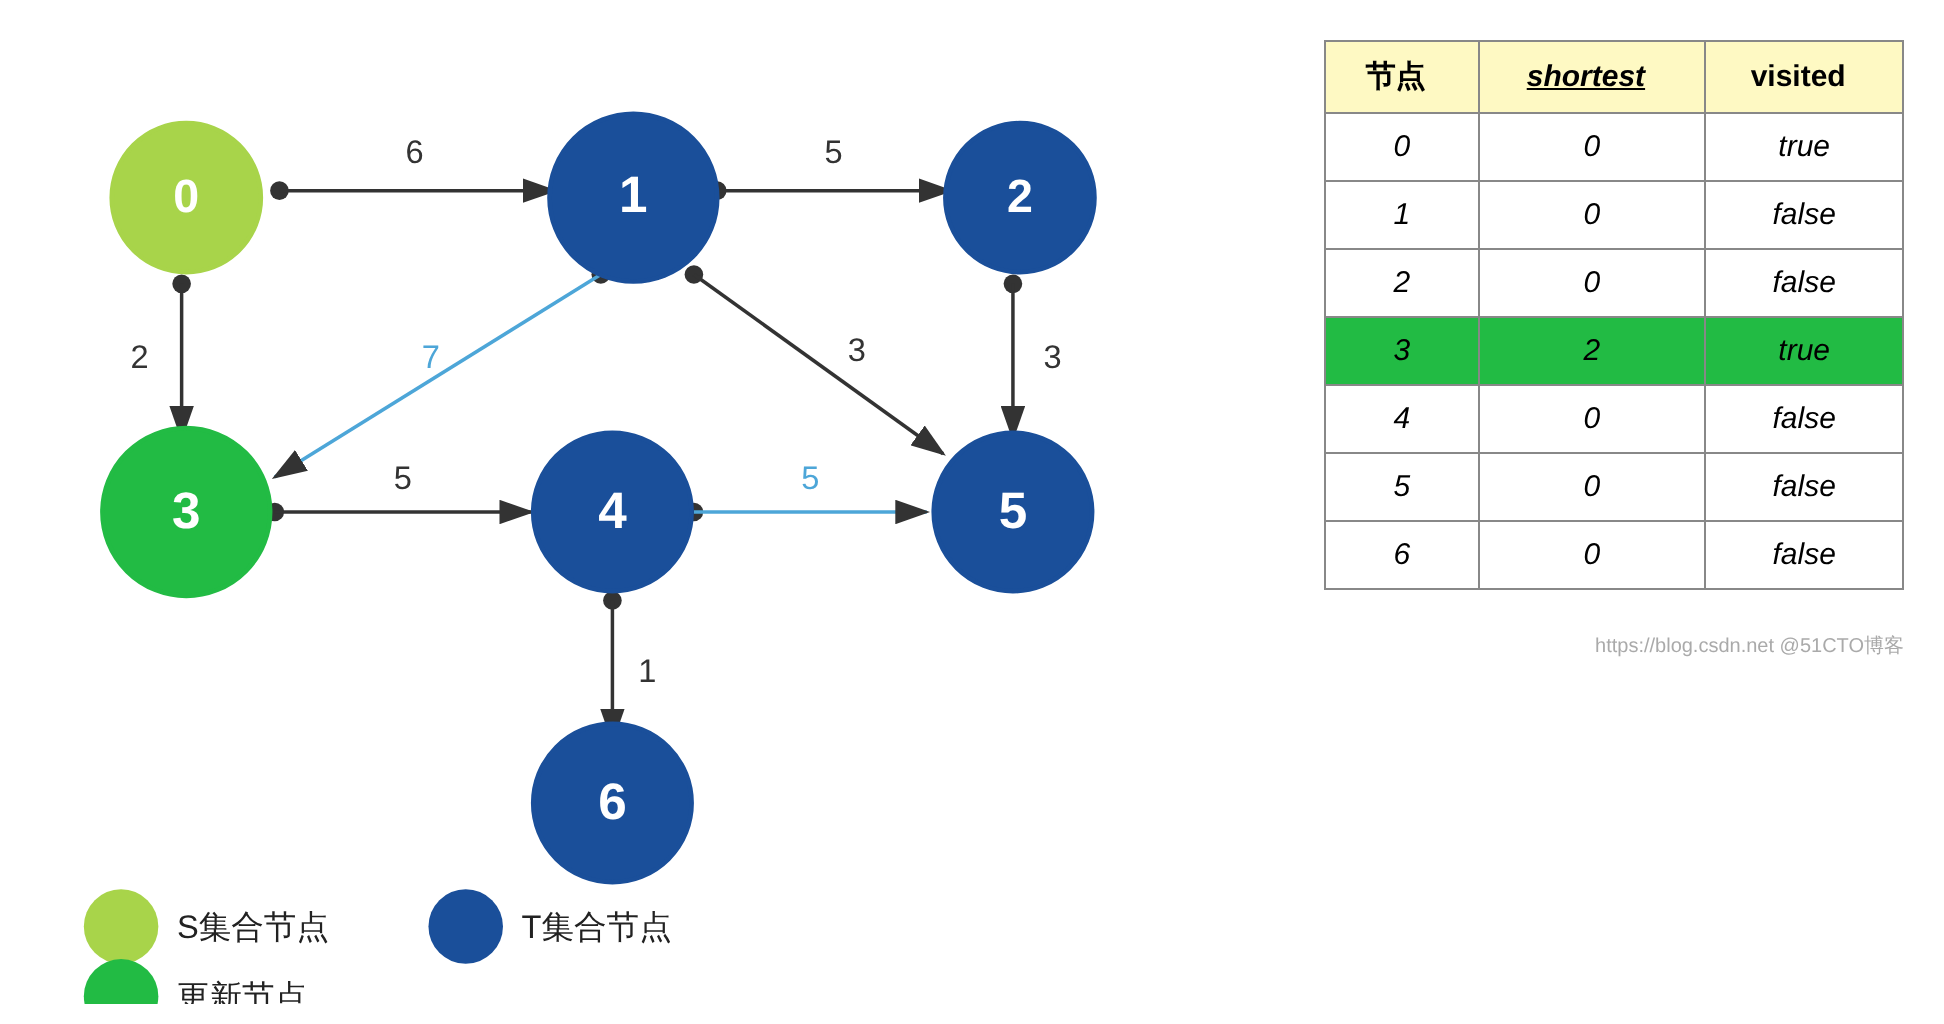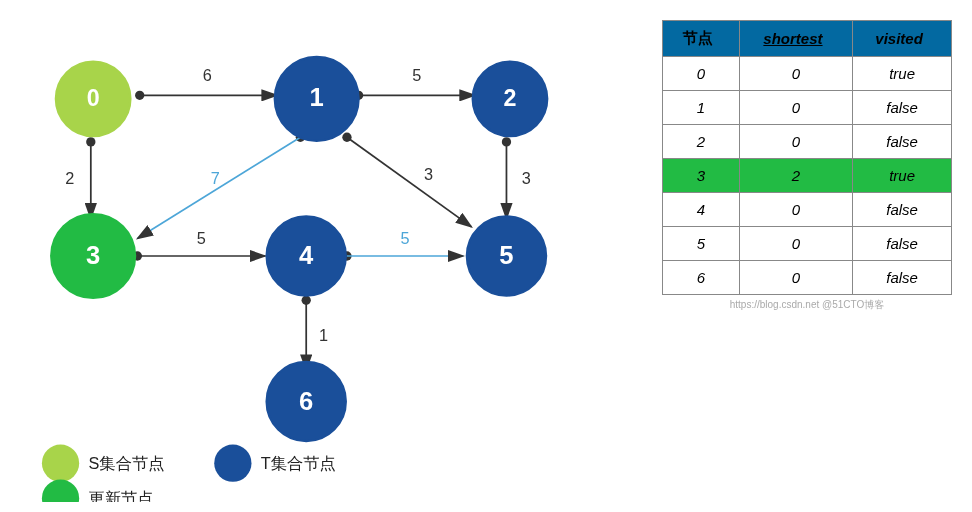--- a/index.html
+++ b/index.html
@@ -42,21 +42,21 @@
     th, td {
       border: 1px solid #888;
       padding: 8px 18px;
       text-align: center;
       font-style: italic;
       font-size: 15px;
     }
     th {
       font-weight: bold;
       font-style: normal;
-      background: #0369a1;
+      background: #fef9c3;
       padding-left: 12px;
     }
     th:first-child {
       font-style: normal;
       font-weight: bold;
     }
     .row-highlight {
       background-color: #22bb44;
       color: #000;
     }
@@ -148,21 +148,21 @@
       <text x="76" y="423" font-size="14" fill="#222">更新节点</text>
     </svg>
   </div>
 
   <div class="table-area">
     <table>
       <thead>
         <tr>
           <th>节点</th>
           <th style="font-style:italic;text-decoration:underline;">shortest</th>
-          <th style="font-style:italic;margin-top:32px;">visited</th>
+          <th style="margin-top:32px;">visited</th>
         </tr>
       </thead>
       <tbody id="table-body">
       <tr>
             <td>0</td>
             <td>0</td>
             <td>true</td>
           </tr>
           <tr>
             <td>1</td>
@@ -190,15 +190,15 @@
             <td>false</td>
           </tr>
           <tr>
             <td>6</td>
             <td>0</td>
             <td>false</td>
           </tr>
         </tbody>
     </table>
 
-    <div style="font-size:10px; color:#aaa; text-align:center; margin-top:3px;">https://blog.csdn.net @51CTO博客</div>
+    <div style="font-size:10px; color:#aaa; text-align:right; margin-top:21px;">https://blog.csdn.net @51CTO博客</div>
   </div>
 </div>
 
 </body></html>

